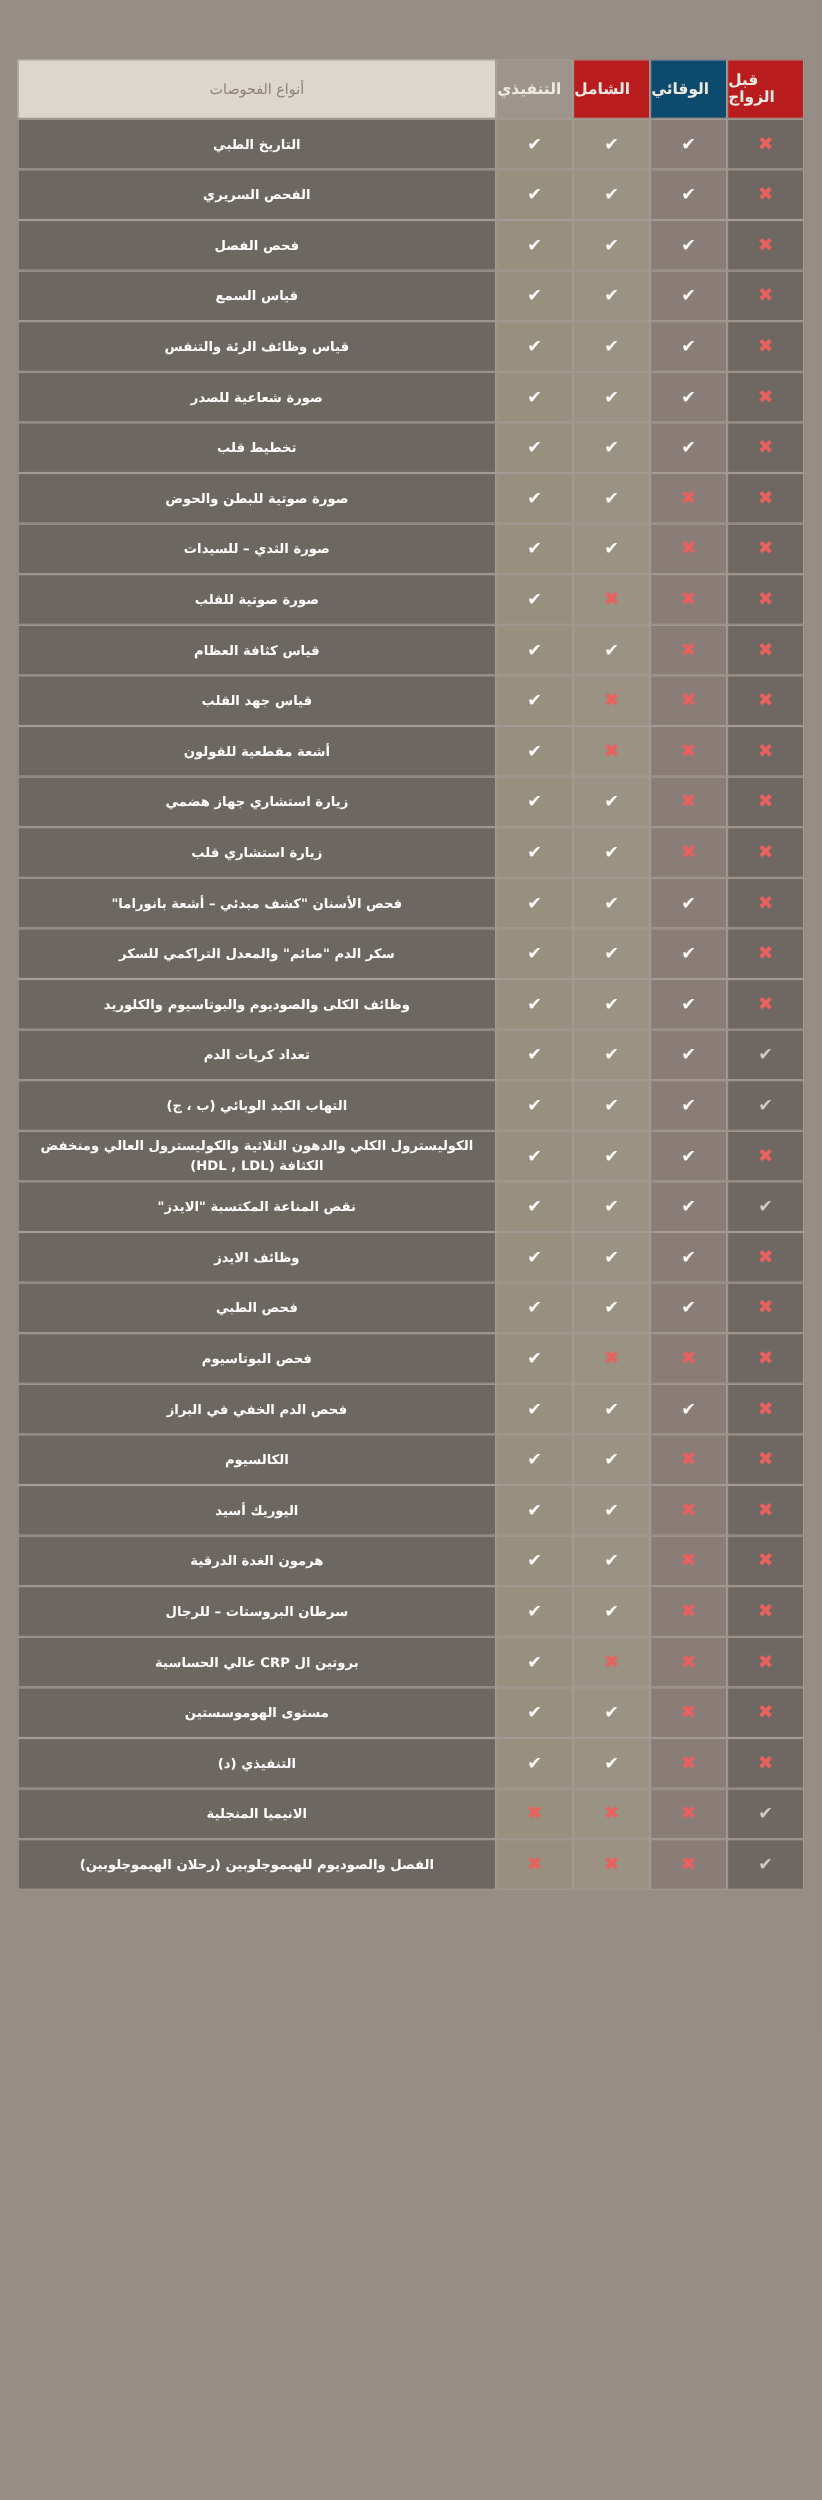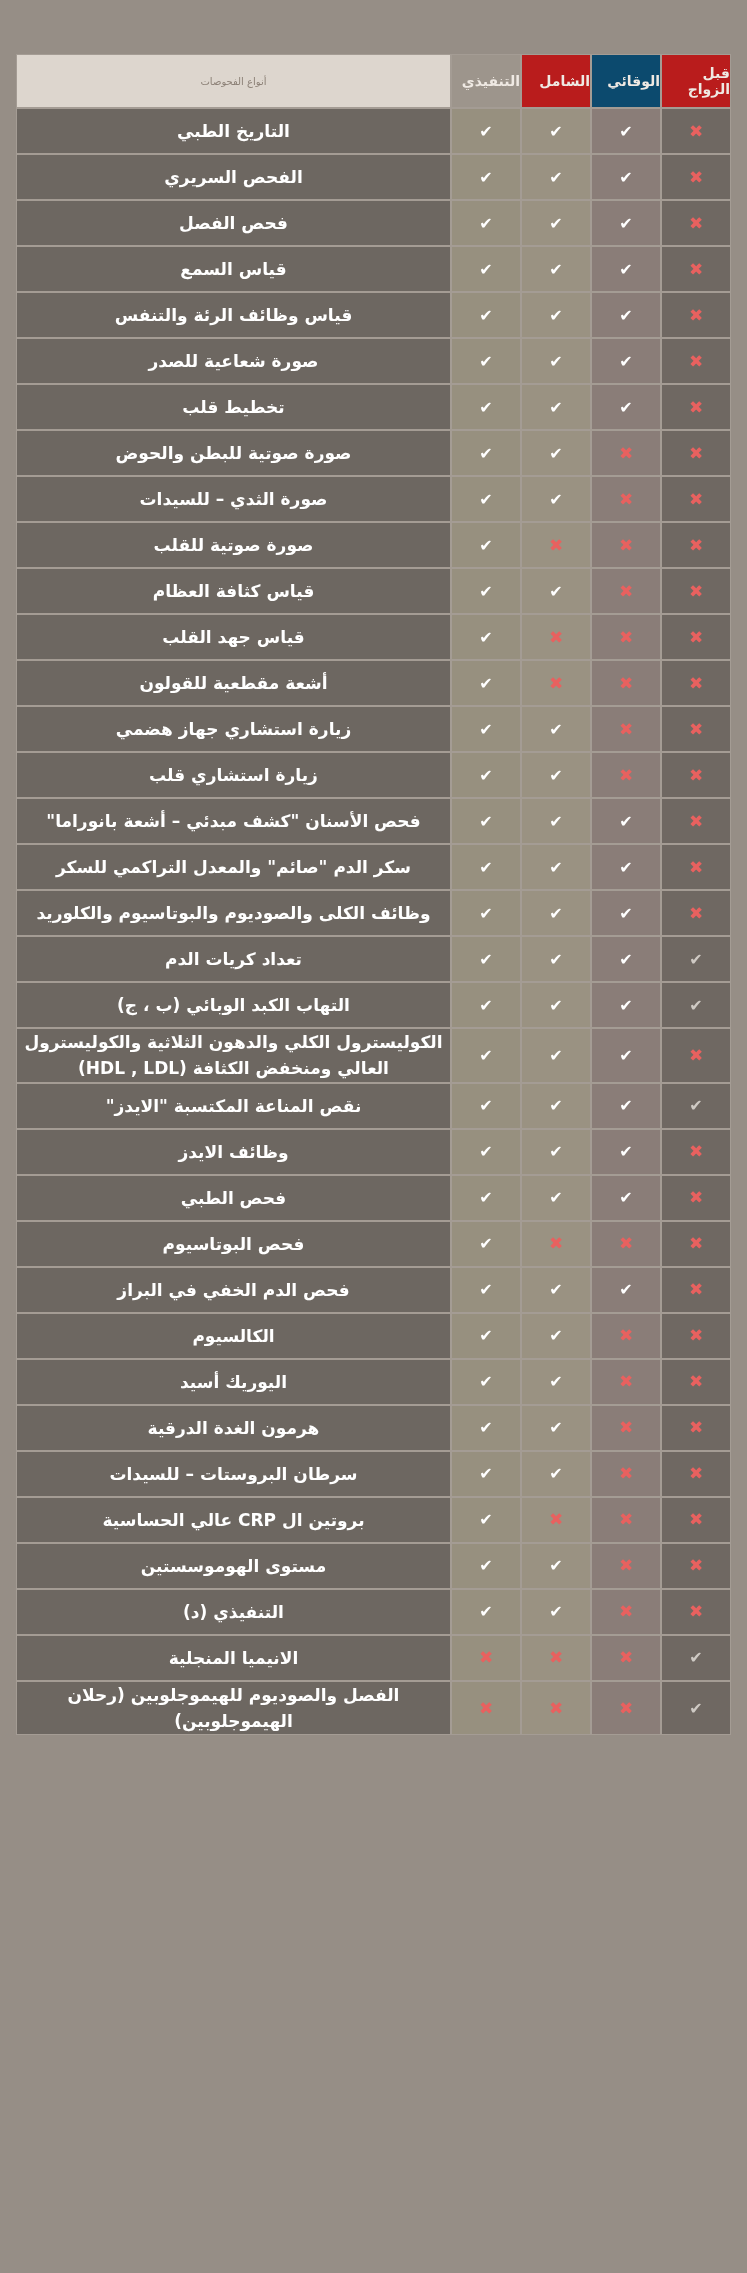--- a/index.html
+++ b/index.html
@@ -26,44 +26,44 @@
     border: 1px solid #a49c94;
     padding: 0;
     vertical-align: middle;
   }
   
   thead th {
     height: 52px;
     font-size: 14px;
     font-weight: bold;
     color: #efe9e3;
-    text-align: right;
+    text-align: left;
     letter-spacing: 0;
   }
   th.head-name {
     background: #ddd6ce;
     color: #8d8278;
     font-weight: normal;
-    font-size: 10px;
+    font-size: 13px;
     text-align: center;
   }
   th.head-c1 { background: #9d958c; }  
   th.head-c2 { background: #b91c1c; }  
   th.head-c3 { background: #0c4a6e; }  
   th.head-c4 { background: #b91c1c; }  
 
   
   col.c-name { width: 435px; }
   col.c-col  { width: 70px; }
 
   
   td.name-cell {
     background: #6d6761;
     color: #ffffff;
-    font-size: 17px;
+    font-size: 12px;
     font-weight: bold;
     text-align: center;
     padding: 9px 14px;
     line-height: 1.55;
   }
   td.mark {
     text-align: center;
     height: 44px;
     font-size: 17px;
     line-height: 1;
@@ -300,21 +300,21 @@
           <td class="mark col3"><span class="cross">✖</span></td>
           <td class="mark col2"><span class="check">✔</span></td>
           <td class="mark col1"><span class="check">✔</span></td>
           <td class="name-cell">هرمون الغدة الدرقية</td>
         </tr>
         <tr>
           <td class="mark col4"><span class="cross">✖</span></td>
           <td class="mark col3"><span class="cross">✖</span></td>
           <td class="mark col2"><span class="check">✔</span></td>
           <td class="mark col1"><span class="check">✔</span></td>
-          <td class="name-cell">سرطان البروستات – للسيدات</td>
+          <td class="name-cell">سرطان البروستات – للرجال</td>
         </tr>
         <tr>
           <td class="mark col4"><span class="cross">✖</span></td>
           <td class="mark col3"><span class="cross">✖</span></td>
           <td class="mark col2"><span class="cross">✖</span></td>
           <td class="mark col1"><span class="check">✔</span></td>
           <td class="name-cell">بروتين ال CRP عالي الحساسية</td>
         </tr>
         <tr>
           <td class="mark col4"><span class="cross">✖</span></td>

